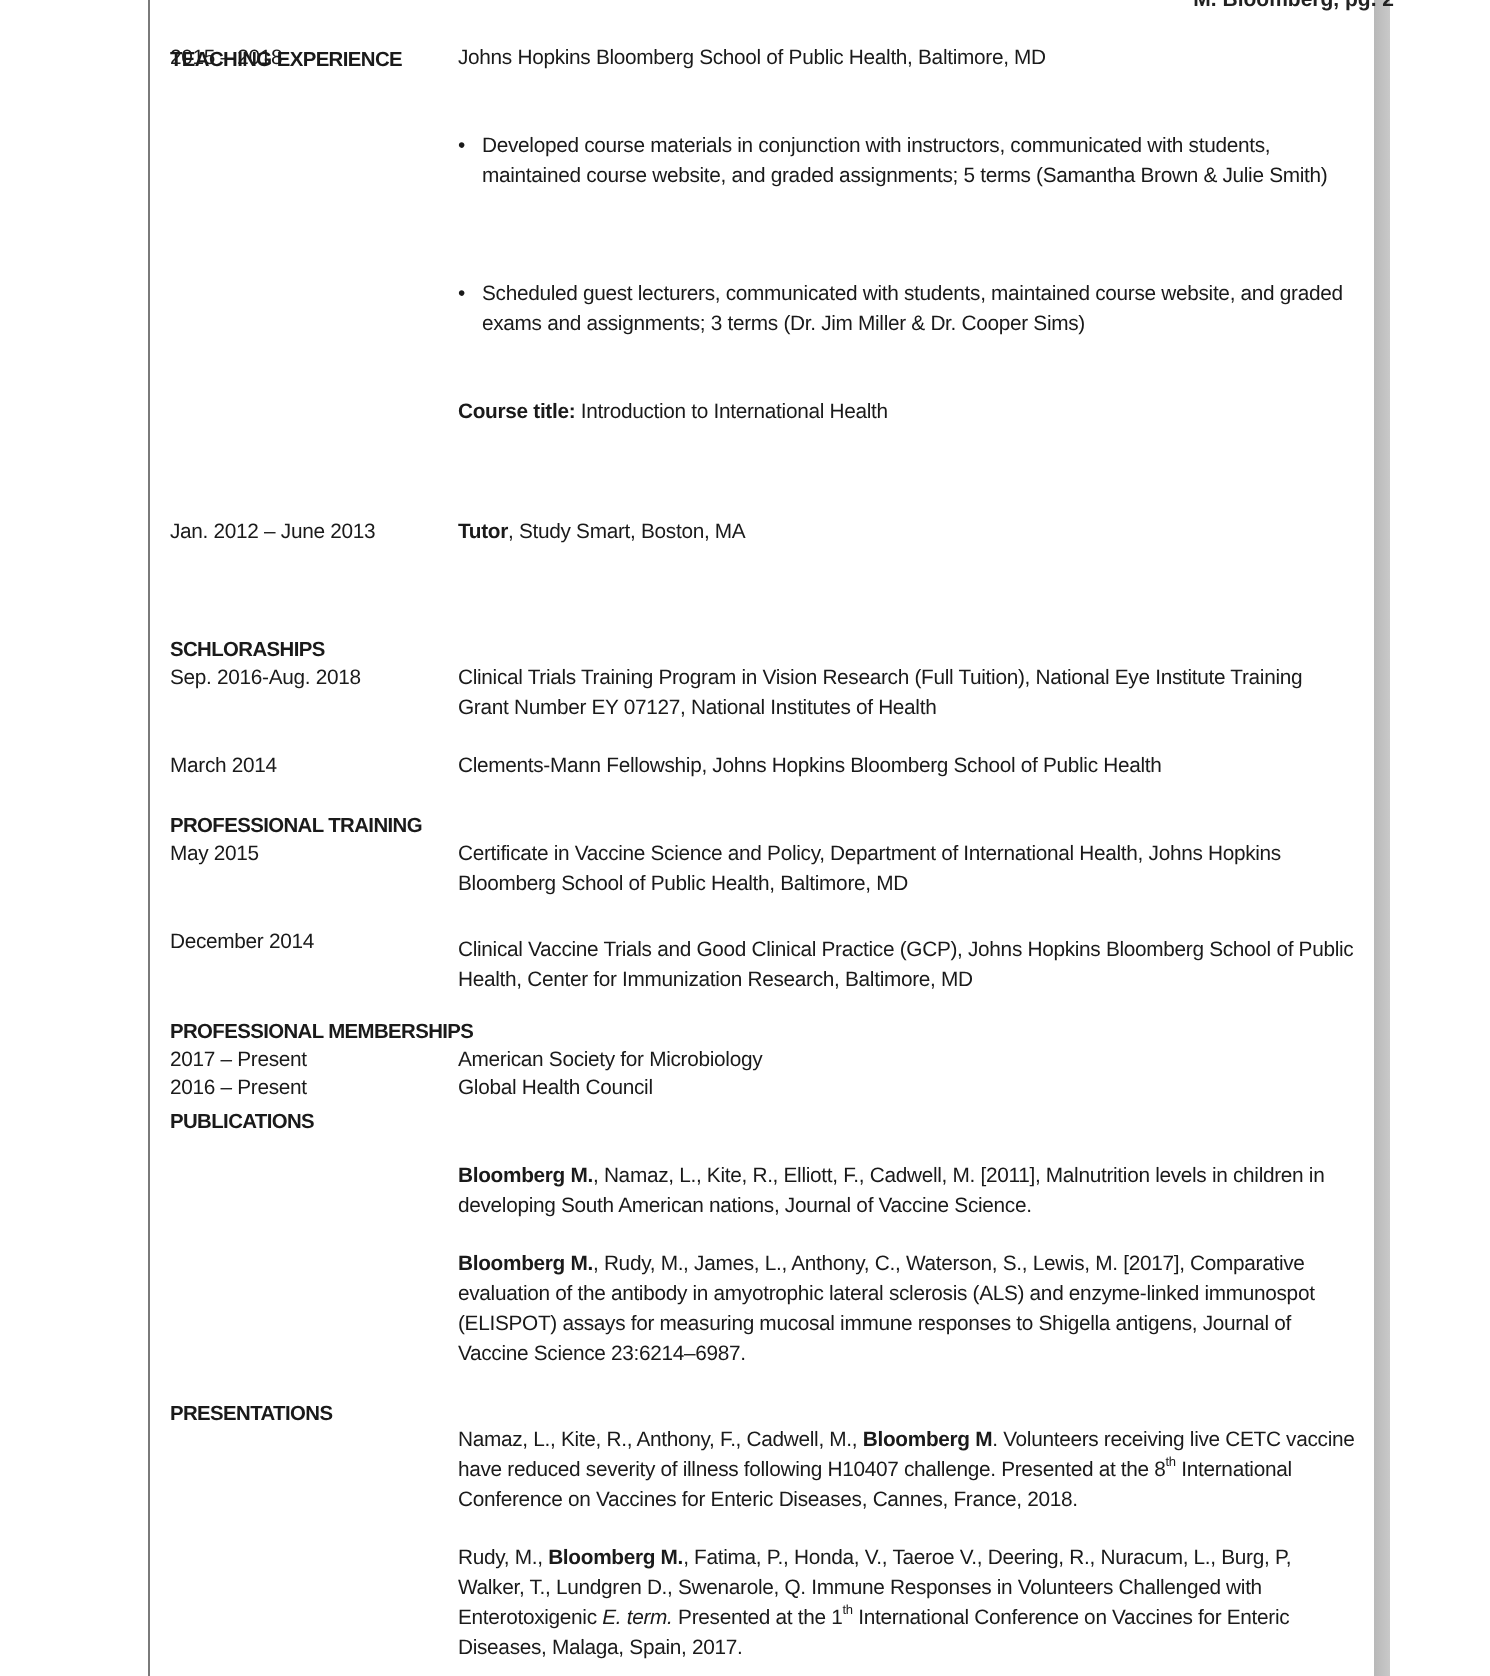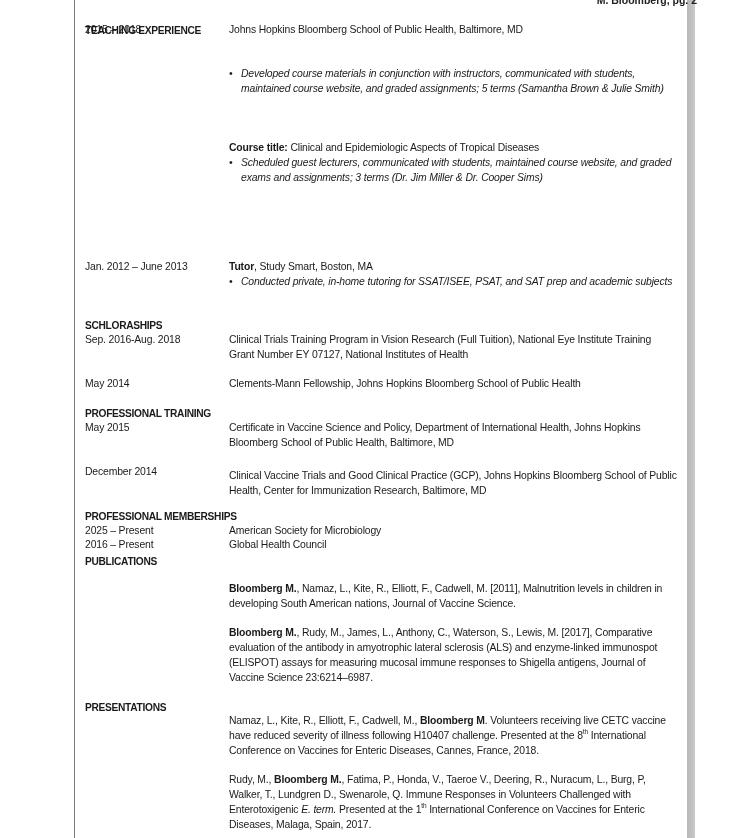--- a/index.html
+++ b/index.html
@@ -15,21 +15,21 @@
     position:absolute; left:687px; top:0; width:8px; height:838px;
     background:linear-gradient(to right,#b8b8b8,#c9c9c9);
   }
   .hdr {
     position:absolute; right:48px; top:-6px; font-size:10.5px; font-weight:bold; color:#222;
   }
   .doc { position:absolute; left:85px; top:0; width:600px; font-size:10.4px; line-height:15px; letter-spacing:-0.15px; }
   .sec { position:absolute; left:0; font-weight:bold; font-size:10.2px; letter-spacing:-0.3px; }
   .date { position:absolute; left:0; white-space:nowrap; }
   .txt { position:absolute; left:144px; width:450px; }
-  .bullet { position:relative; padding-left:12px;font-style:italic; }
+  .bullet { position:relative; padding-left:12px; }
   .bullet::before { content:"\2022"; position:absolute; left:0; top:0; }
   b { font-weight:bold; }
   sup { font-size:6.5px; line-height:0; vertical-align:5px; }
   i { font-style:italic; }
 </style>
 </head>
 <body>
 
 <div class="page"></div>
 <div class="shadow"></div>
@@ -41,60 +41,59 @@
   <div class="date" style="top:22px">2015 – 2018</div>
   <div class="txt" style="top:22px">
     <div>Johns Hopkins Bloomberg School of Public Health, Baltimore, MD</div>
   </div>
 
   <div class="txt" style="top:66px">
     <div class="bullet">Developed course materials in conjunction with instructors, communicated with students, maintained course website, and graded assignments; 5 terms (Samantha Brown &amp; Julie Smith)</div>
   </div>
 
   <div class="txt" style="top:140px">
-    <div><b>Course title:</b><span> Clinical and Epidemiologic Aspects of Tropical Diseases</span></div>
     <div class="bullet">Scheduled guest lecturers, communicated with students, maintained course website, and graded exams and assignments; 3 terms (Dr. Jim Miller &amp; Dr. Cooper Sims)</div>
   </div>
 
   <div class="txt" style="top:199px">
+    <div><b>Course title:</b><span> Introduction to International Health</span></div>
   </div>
 
   <div class="date" style="top:259px">Jan. 2012 – June 2013</div>
   <div class="txt" style="top:259px">
     <div><b>Tutor</b><span>, Study Smart, Boston, MA</span></div>
-    <div class="bullet">Conducted private, in-home tutoring for SSAT/ISEE, PSAT, and SAT prep and academic subjects</div>
   </div>
 
   <div class="sec" style="top:318px">SCHLORASHIPS</div>
   <div class="date" style="top:332px">Sep. 2016-Aug. 2018</div>
   <div class="txt" style="top:332px">Clinical Trials Training Program in Vision Research (Full Tuition), National Eye Institute Training Grant Number EY 07127, National Institutes of Health</div>
-  <div class="date" style="top:376px">May 2014</div>
+  <div class="date" style="top:376px">March 2014</div>
   <div class="txt" style="top:376px">Clements-Mann Fellowship, Johns Hopkins Bloomberg School of Public Health</div>
 
   <div class="sec" style="top:406px">PROFESSIONAL TRAINING</div>
   <div class="date" style="top:420px">May 2015</div>
   <div class="txt" style="top:420px">Certificate in Vaccine Science and Policy, Department of International Health, Johns Hopkins Bloomberg School of Public Health, Baltimore, MD</div>
   <div class="date" style="top:464px">December 2014</div>
   <div class="txt" style="top:468px">Clinical Vaccine Trials and Good Clinical Practice (GCP), Johns Hopkins Bloomberg School of Public Health, Center for Immunization Research, Baltimore, MD</div>
 
   <div class="sec" style="top:509px">PROFESSIONAL MEMBERSHIPS</div>
-  <div class="date" style="top:523px">2025 – Present</div>
+  <div class="date" style="top:523px">2017 – Present</div>
   <div class="txt" style="top:523px">American Society for Microbiology</div>
   <div class="date" style="top:537px">2016 – Present</div>
   <div class="txt" style="top:537px">Global Health Council</div>
 
   <div class="sec" style="top:554px">PUBLICATIONS</div>
   <div class="txt" style="top:581px">
     <b>Bloomberg M.</b><span>, Namaz, L., Kite, R., Elliott, F., Cadwell, M. [2011], Malnutrition levels in children in developing South American nations, Journal of Vaccine Science.</span>
   </div>
   <div class="txt" style="top:625px">
     <b>Bloomberg M.</b><span>, Rudy, M., James, L., Anthony, C., Waterson, S., Lewis, M. [2017], Comparative evaluation of the antibody in amyotrophic lateral sclerosis (ALS) and enzyme-linked immunospot (ELISPOT) assays for measuring mucosal immune responses to Shigella antigens, Journal of Vaccine Science 23:6214–6987.</span>
   </div>
 
   <div class="sec" style="top:700px">PRESENTATIONS</div>
   <div class="txt" style="top:713px">
-    <span>Namaz, L., Kite, R., Elliott, F., Cadwell, M., </span><b>Bloomberg M</b><span>. Volunteers receiving live CETC vaccine have reduced severity of illness following H10407 challenge. Presented at the 8</span><sup>th</sup><span> International Conference on Vaccines for Enteric Diseases, Cannes, France, 2018.</span>
+    <span>Namaz, L., Kite, R., Anthony, F., Cadwell, M., </span><b>Bloomberg M</b><span>. Volunteers receiving live CETC vaccine have reduced severity of illness following H10407 challenge. Presented at the 8</span><sup>th</sup><span> International Conference on Vaccines for Enteric Diseases, Cannes, France, 2018.</span>
   </div>
   <div class="txt" style="top:772px">
     <span>Rudy, M., </span><b>Bloomberg M.</b><span>, Fatima, P., Honda, V., Taeroe V., Deering, R., Nuracum, L., Burg, P, Walker, T., Lundgren D., Swenarole, Q. Immune Responses in Volunteers Challenged with Enterotoxigenic </span><i>E. term.</i><span> Presented at the 1</span><sup>th</sup><span> International Conference on Vaccines for Enteric Diseases, Malaga, Spain, 2017.</span>
   </div>
 
 </div>
 
 </body></html>

